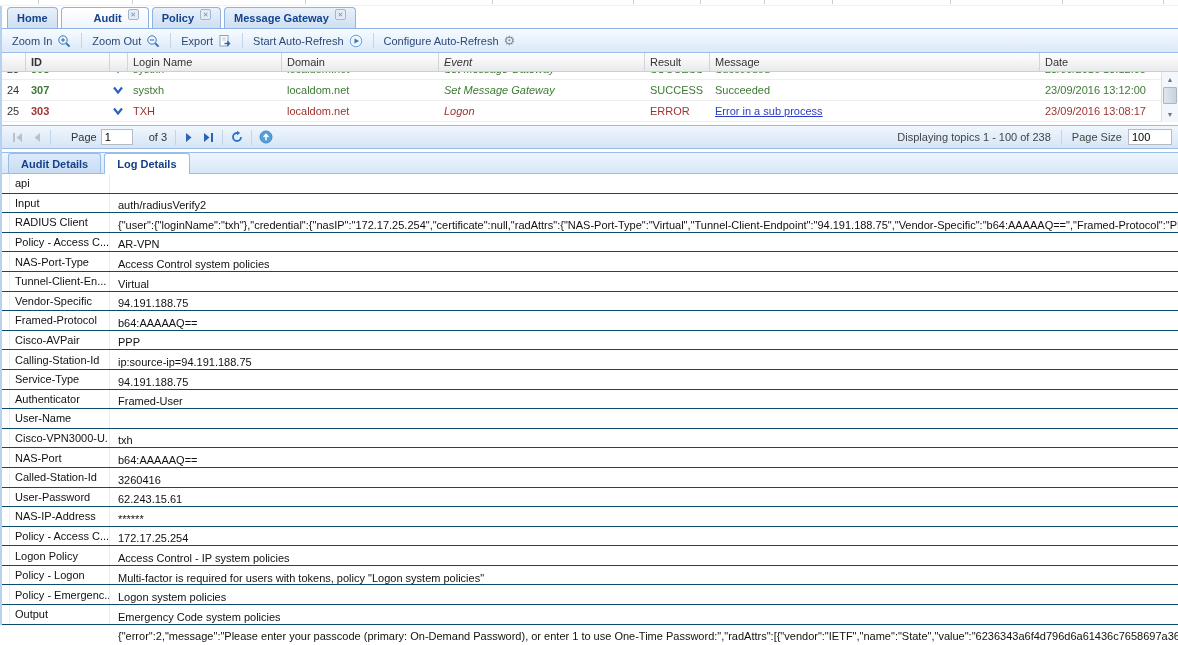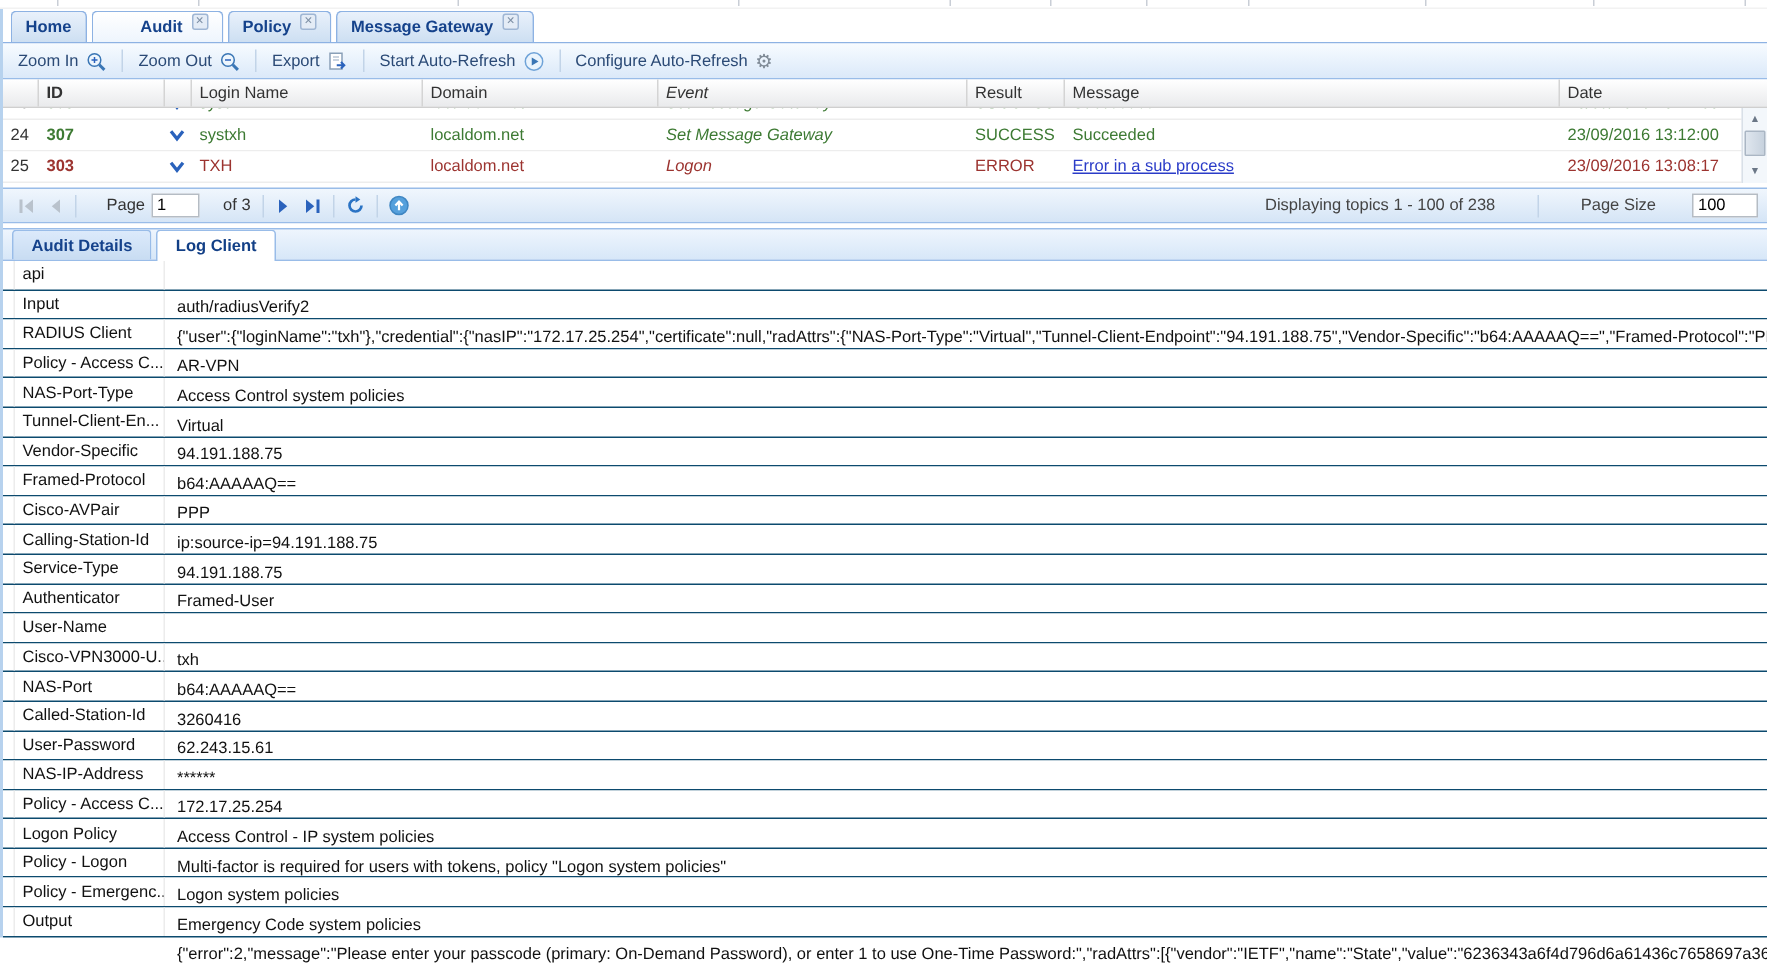--- a/index.html
+++ b/index.html
@@ -51,21 +51,21 @@
   
   .gapline{ height:3px; background:#fff; }
   .paging{ height:24px; background:linear-gradient(#f0f6fd,#d5e5f6); border-top:1px solid var(--tb-border);
     border-bottom:1px solid var(--tb-border); display:flex; align-items:center; padding:0 6px; }
   .pbtn{ padding:1px 3px; cursor:pointer; display:flex; align-items:center; }
   .pg-lbl{ color:#333; margin:0 4px;padding-left:12px; }
   .pg-input{ width:32px; height:16px; border:1px solid #b5bcc4; font-size:11px; padding:0 3px;
     font-family:"Liberation Sans",sans-serif; }
   .ps-input{ width:44px; height:16px; border:1px solid #b5bcc4; font-size:11px; padding:0 3px;
     font-family:"Liberation Sans",sans-serif; }
-  .pright{ margin-left:auto; display:flex; align-items:center; gap:24px; color:#444; }
+  .pright{ margin-left:auto; display:flex; align-items:center; gap:6px; color:#444; }
 
   
   .dtabs{ height:22px; background:linear-gradient(#eef5fd,#d7e7f8); border-top:1px solid var(--tb-border);
     border-bottom:1px solid var(--tb-border); display:flex; align-items:flex-end; padding-left:6px; }
   .dtab{ height:20px; padding:0 12px; display:flex; align-items:center; margin-right:3px; cursor:pointer;
     border:1px solid var(--tb-border); border-bottom:none; border-radius:3px 3px 0 0;
     background:linear-gradient(#dceafb,#c8dcf2); color:var(--accent); font-weight:bold; }
   .dtab.active{ background:#fff; height:21px; margin-bottom:-1px; color:#123f86; }
 
   
@@ -280,21 +280,21 @@
     </div>
   </div>
 
   <div class="gapline"></div>
 
   <div class="dtabs">
     <div class="dtab">
         <span>Audit Details</span>
       </div>
     <div class="dtab active">
-        <span>Log Client</span>
+        <span>Log Details</span>
       </div>
   </div>
 
   <div class="prop-body">
     <div class="prow">
         <span class="gut"></span>
         <span class="pn">api</span>
         <span class="pv">auth/radiusVerify2</span>
       </div>
     <div class="prow">

